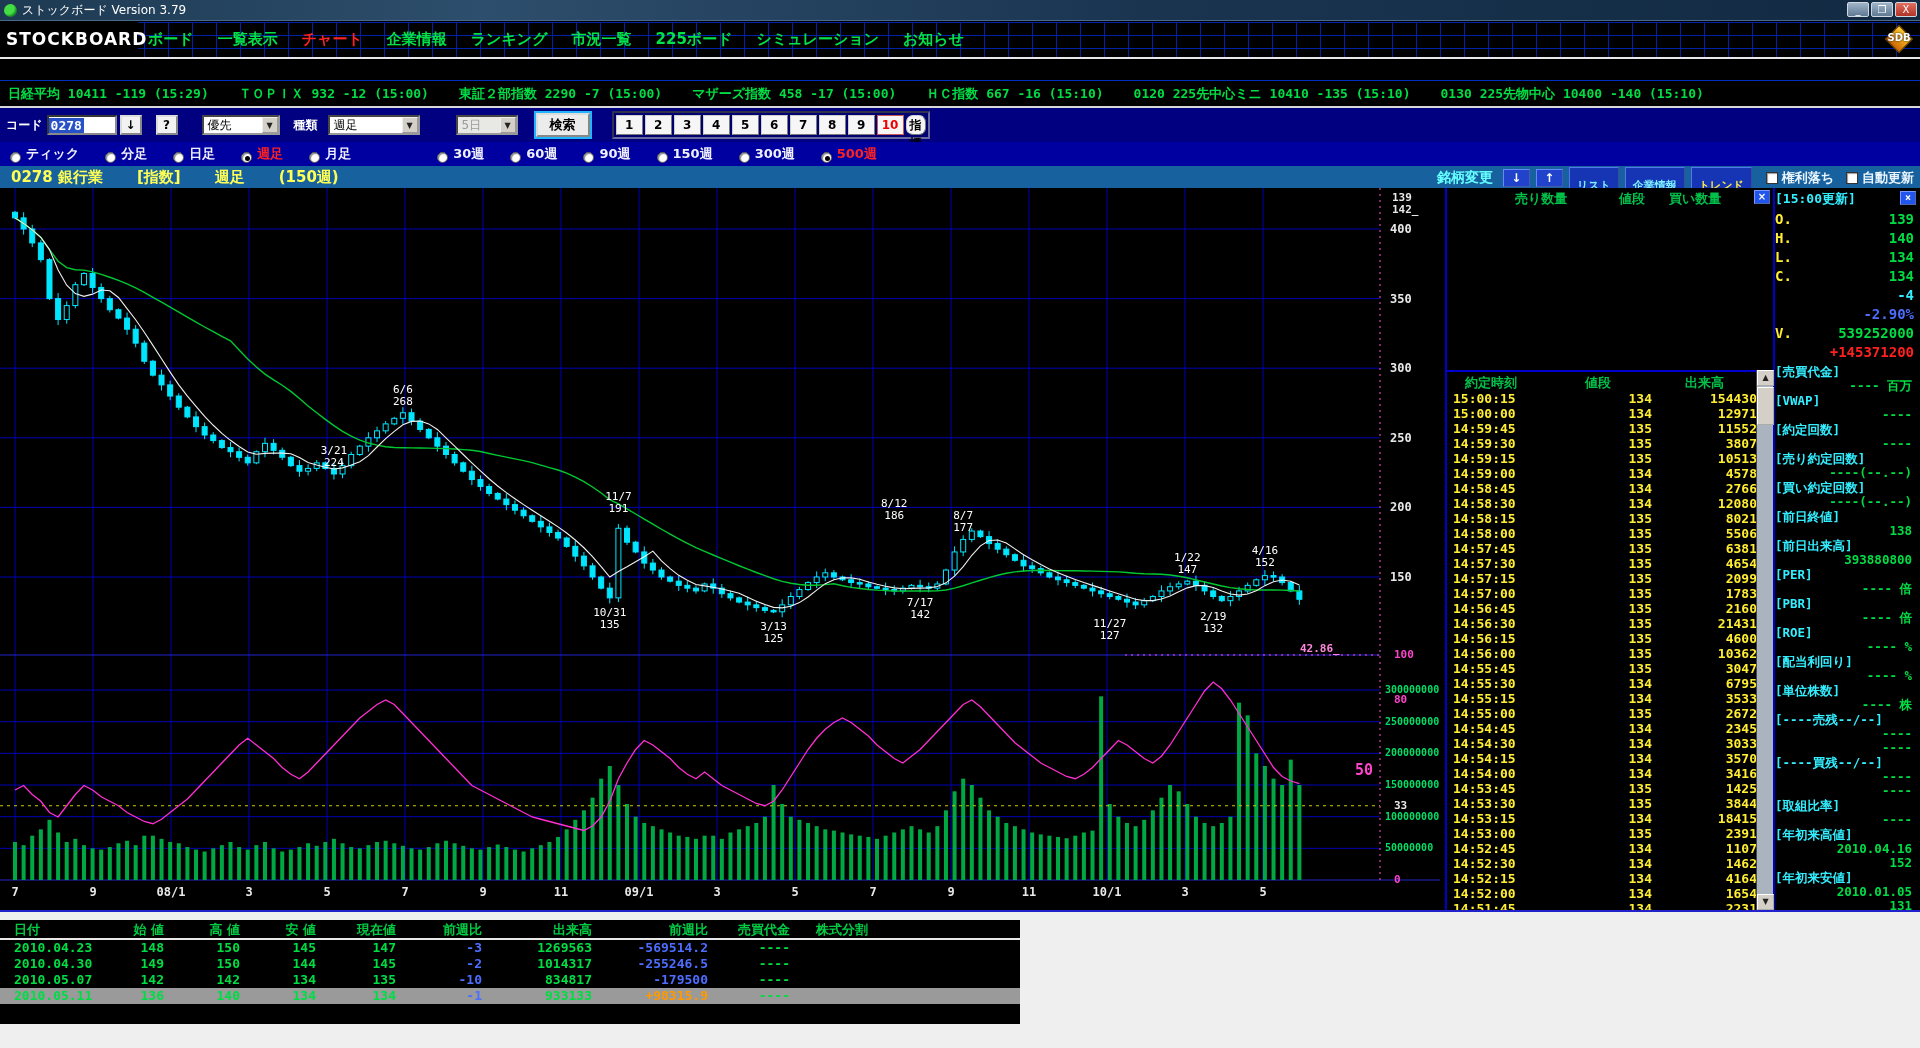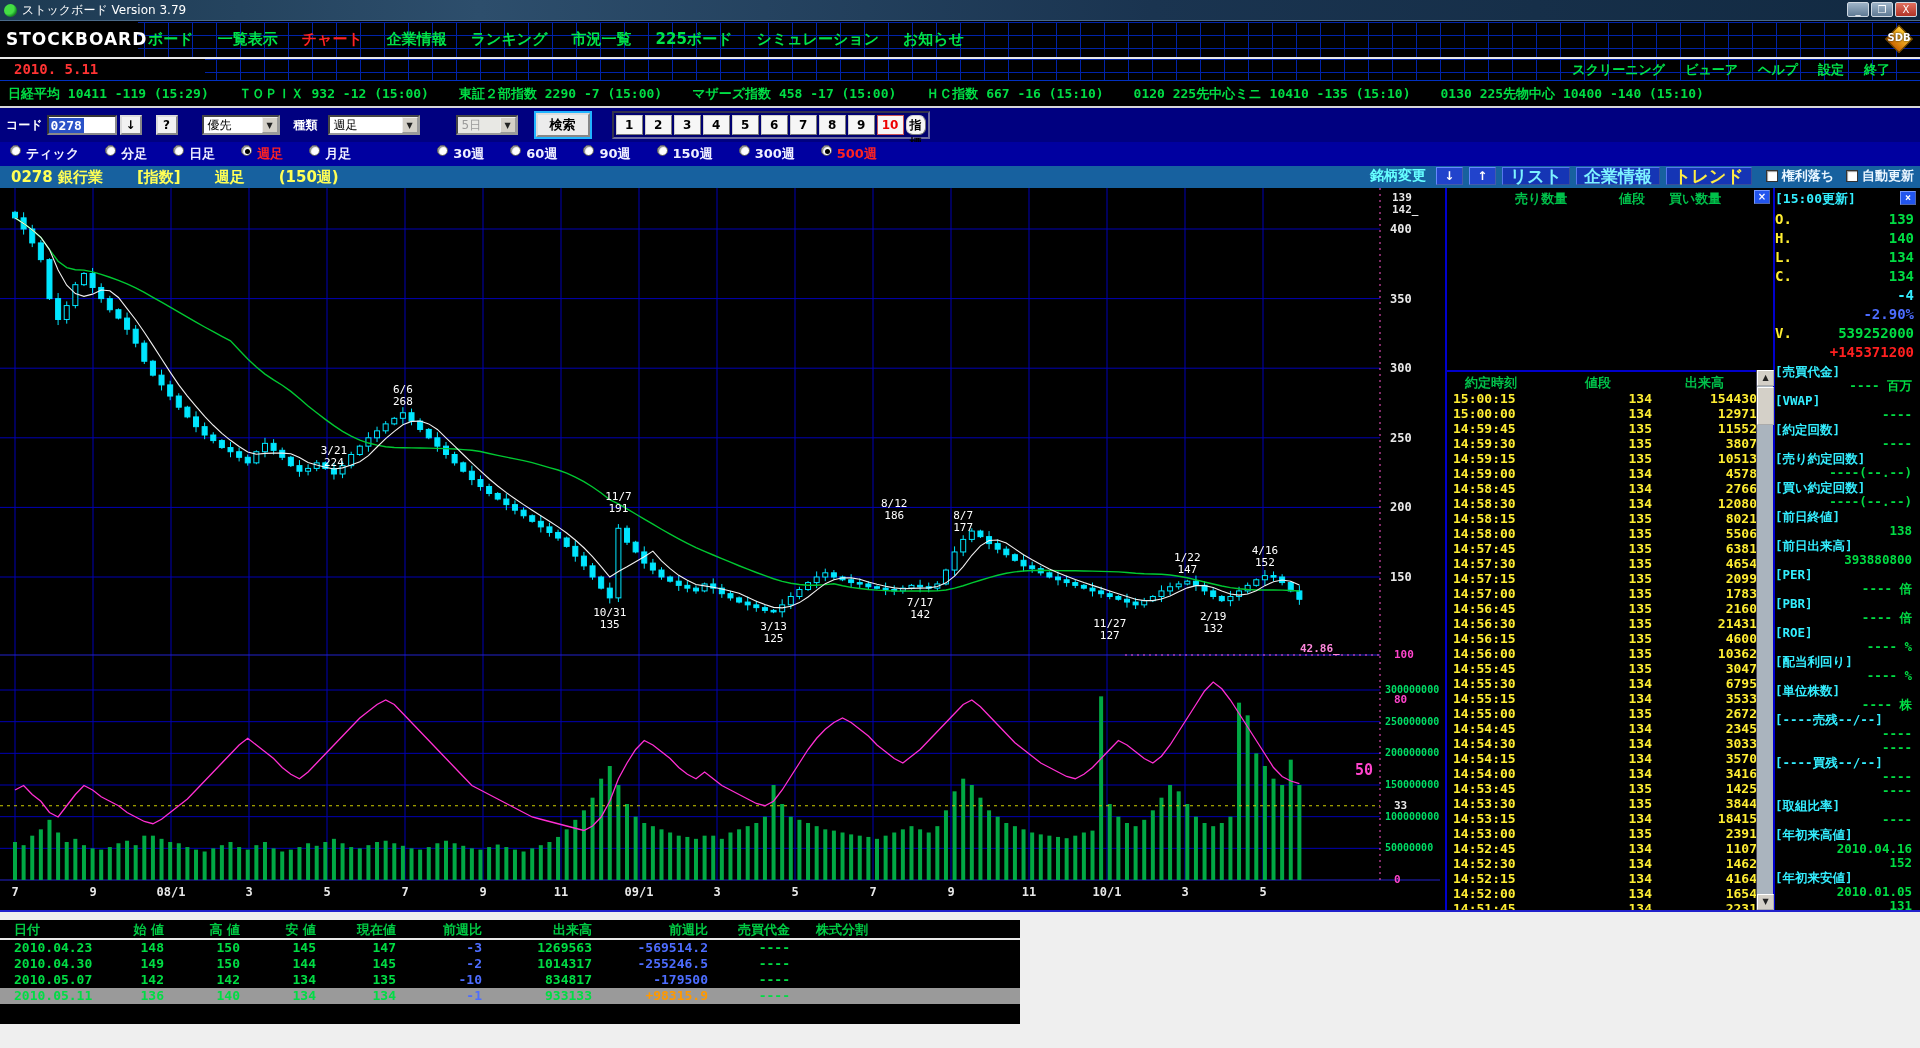--- a/index.html
+++ b/index.html
@@ -67,39 +67,39 @@
     border:2px outset #dcdcdc; outline:2px solid #22b4ff; font-size:13px; font-weight:bold; }
   .numgroup { display:flex; margin-left:22px; border:2px inset #6a6aa0; padding:2px; gap:2px; background:#000070; }
   .num-btn { width:27px; height:20px; background:#f6f6f6; border:1px outset #cfcfcf;
     font-size:12px; font-weight:bold; color:#000; text-align:center; line-height:18px; }
   .num-btn.active { color:#ee0000; border:1px solid #cc5555; }
   .num-btn.wide { width:20px;border-radius:7px; }
 
   
   .radiorow { position:absolute; left:0; top:142px; width:1920px; height:24px; background:#0000a0;
     display:flex; align-items:center; padding-left:10px; }
-  .radio-item { display:flex; align-items:flex-start; margin-right:26px; }
+  .radio-item { display:flex; align-items:flex-end; margin-right:26px; }
   .radio-dot { width:11px; height:11px; border-radius:50%; background:#fff; border:1px solid #555;
     box-shadow:inset 1px 1px 1px #888; margin-right:5px; position:relative; }
   .radio-dot.on::after { content:""; position:absolute; left:3px; top:3px; width:5px; height:5px;
     border-radius:50%; background:#000; }
   .radio-label { color:#f0f0ff; font-size:13px; font-weight:bold; }
   .radio-item.sel .radio-label { color:#ff2222; }
   .radio-gap { width:60px; }
 
   
   .chartheader { position:absolute; left:0; top:166px; width:1920px; height:22px; background:#17619f;
     display:flex; align-items:center; }
   .ch-left { display:flex; gap:34px; padding-left:11px; color:#ffff55; font-size:15px; font-weight:bold; }
   .ch-right { position:absolute; right:6px; top:1px; display:flex; align-items:center; gap:6px; }
   .ch-lbl { color:#66ffff; font-size:14px; font-weight:bold; margin-right:4px; }
   .arr-btn { width:27px; height:18px; background:#2143cc; border:1px outset #6688ff; color:#fff;
     font-weight:bold; font-size:12px; text-align:center; line-height:16px; }
-  .ch-btn { height:18px; padding:0 7px; background:#1535b5; border:1px outset #5577ee;
-    color:#7df2ff; font-size:17px; font-weight:bold; line-height:16px; }
+  .ch-btn { height:18px; padding:10px 7px; background:#1535b5; border:1px outset #5577ee;
+    color:#7df2ff; font-size:11px; font-weight:bold; line-height:16px; }
   .ch-btn.yellow { color:#ffee44; }
   .chk { display:flex; align-items:center; gap:4px; }
   .chk-box { width:12px; height:12px; background:#fff; border:1px solid #333; box-shadow:inset 1px 1px 1px #999; }
   .chk-label { color:#eaf6ff; font-size:13px; font-weight:bold; }
 
   
   .main { position:absolute; left:0; top:188px; width:1920px; height:722px; background:#000; }
   .chart-area { position:absolute; left:0; top:0; width:1445px; height:722px; }
   .axis-label { position:absolute; font-family:"DejaVu Sans Mono",monospace; font-weight:bold; white-space:nowrap; }
 
@@ -182,30 +182,20 @@
         <div class="menu-item">225ボード</div>
         <div class="menu-item">シミュレーション</div>
         <div class="menu-item">お知らせ</div>
       </div>
     <div class="sdb-logo">
       <div class="sdb-d"></div>
         <div class="sdb-t">SDB</div>
     </div>
   </div>
 
-  <div class="daterow gridbg">
-    <div class="date-black">2010. 5.11</div>
-    <div class="right-menu">
-        <div class="menu-item">スクリーニング</div>
-        <div class="menu-item">ビューア</div>
-        <div class="menu-item">ヘルプ</div>
-        <div class="menu-item">設定</div>
-        <div class="menu-item">終了</div>
-      </div>
-  </div>
 
   <div class="tickerrow">
       <div class="ticker-item">日経平均  10411  -119 (15:29)</div>
       <div class="ticker-item">ＴＯＰＩＸ  932  -12 (15:00)</div>
       <div class="ticker-item">東証２部指数  2290  -7 (15:00)</div>
       <div class="ticker-item">マザーズ指数  458  -17 (15:00)</div>
       <div class="ticker-item">ＨＣ指数  667  -16 (15:10)</div>
       <div class="ticker-item">0120 225先中心ミニ  10410  -135 (15:10)</div>
       <div class="ticker-item">0130 225先物中心  10400  -140 (15:10)</div>
     </div>

